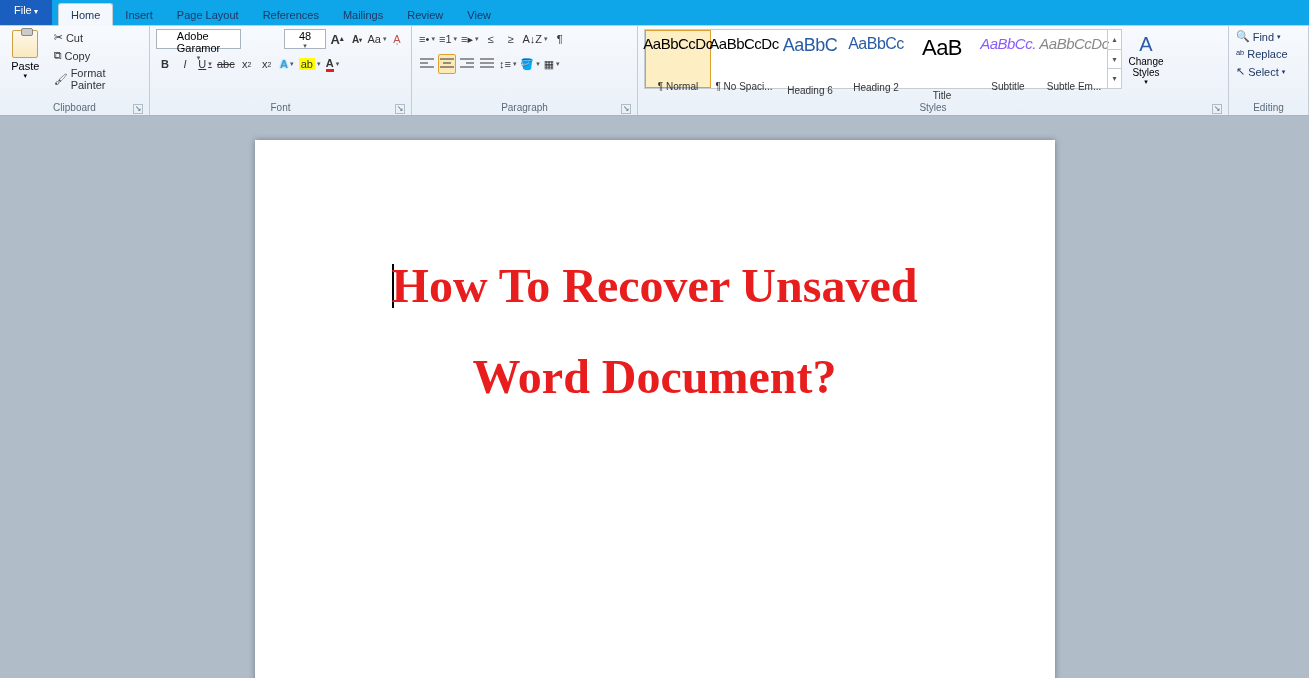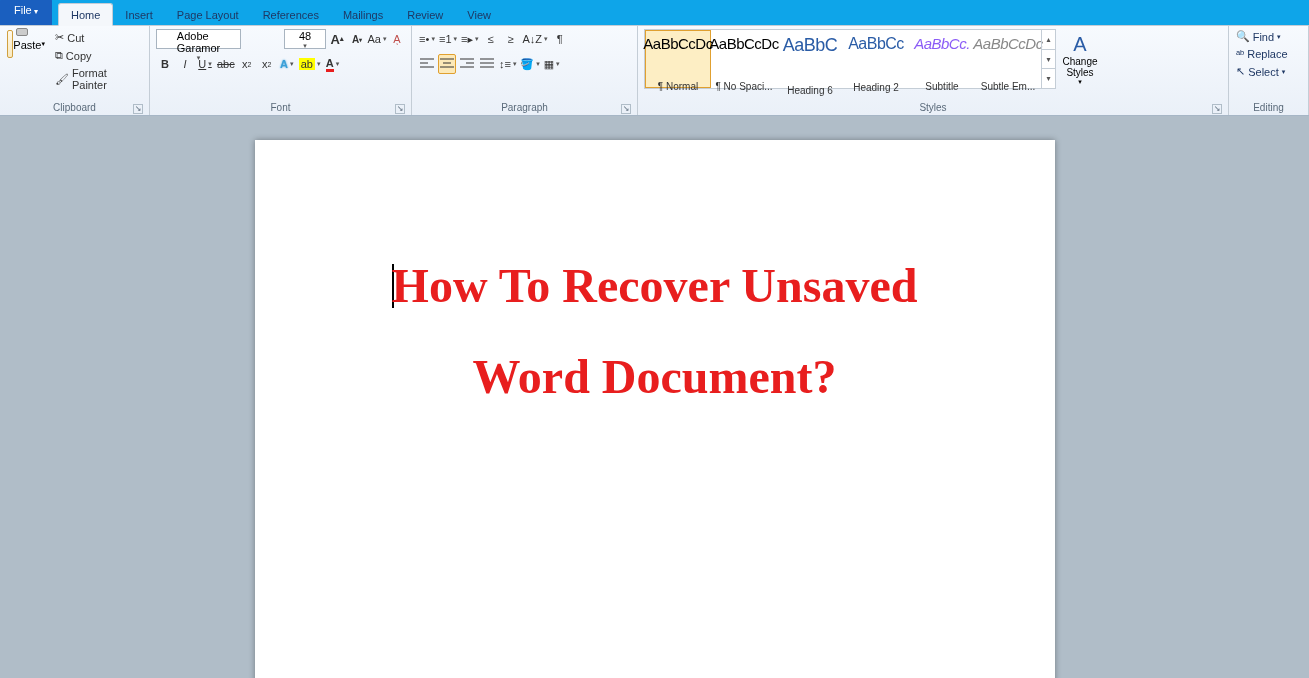--- a/index.html
+++ b/index.html
@@ -14,21 +14,21 @@
 .group-title { text-align:center; color:#5a6a7a; font-size:10px; padding-bottom:1px; position:relative;}
 .group-title .launcher { position:absolute; right:2px; bottom:0; font-size:8px; border:1px solid #b0bdc8; width:10px; height:10px; line-height:8px; cursor:pointer; color:#5a6a7a; }
 .row { display:flex; align-items:center; gap:2px; padding:1px 2px; }
 .col { display:flex; flex-direction:column; gap:1px; }
 .btn-sm { min-width:18px; height:20px; display:flex; align-items:center; justify-content:center; cursor:pointer; border:1px solid transparent; border-radius:2px; font-size:11px; color:#333; }
 .btn-sm.active { border-color:#e0a030; background:#fce9b8; }
 .dd::after { content:"▾"; font-size:7px; margin-left:2px; color:#555;}
 .fontbox, .sizebox { border:1px solid #a8b4c0; background:#fff; height:20px; font-size:11px; padding:0 20px; display:flex; align-items:center; justify-content:space-between; cursor:text;flex-direction:column;}
 .fontbox{width:85px;} .sizebox{width:32px;margin-left:41px;}
 .fontbox span.caret, .sizebox span.caret { font-size:7px; color:#555; cursor:pointer;}
-.paste-big { display:flex; flex-direction:row; align-items:center; justify-content:center; width:40px; cursor:pointer; border:1px solid transparent; border-radius:2px; }
+.paste-big { display:flex; flex-direction:column; align-items:center; justify-content:center; width:40px; cursor:pointer; border:1px solid transparent; border-radius:2px; }
 .clip-icn{width:26px;height:28px;border:1px solid #d0a040;background:linear-gradient(#fff8e8,#f8e9c0);border-radius:2px;position:relative;}
 .clip-icn::before{content:"";position:absolute;top:-3px;left:8px;width:10px;height:6px;border:1px solid #888;border-radius:2px;background:#ccc;}
 .clip-btn { display:flex; align-items:center; gap:3px; cursor:pointer; padding:1px 2px; font-size:11px; color:#333; border:1px solid transparent; border-radius:2px;}
 .style-gallery{display:flex;gap:0;border:1px solid #c4cdd6;background:#fff;height:60px;}
 .style-item{display:flex;flex-direction:column;align-items:center;justify-content:space-between;width:66px;padding:4px 2px 2px;cursor:pointer;border:1px solid transparent;}
 .style-item.sel{border-color:#e0a030;background:#fdeec4;}
 .style-prev{font-size:15px;letter-spacing:-0.5px;}
 .style-label{font-size:10px;color:#333;white-space:nowrap;margin-top:29px;}
 .scrollbtns{display:flex;flex-direction:column;width:14px;border-left:1px solid #c4cdd6;}
 .scrollbtns div{flex:1;display:flex;align-items:center;justify-content:center;font-size:8px;cursor:pointer;border-bottom:1px solid #c4cdd6;color:#555;}
@@ -192,20 +192,24 @@
           </div>
         <div class="style-item">
             <span class="style-prev" style="color:#2a5ca6;font-size:18px;">AaBbC</span>
             <span class="style-label">Heading 6</span>
           </div>
         <div class="style-item">
             <span class="style-prev" style="color:#2a5ca6;font-size:16px;">AaBbCc</span>
             <span class="style-label">Heading 2</span>
           </div>
         <div class="style-item">
+            <span class="style-prev" style="font-size:22px;">AaB</span>
+            <span class="style-label">Title</span>
+          </div>
+        <div class="style-item">
             <span class="style-prev" style="color:#8b5cf6;font-style:italic;">AaBbCc.</span>
             <span class="style-label">Subtitle</span>
           </div>
         <div class="style-item">
             <span class="style-prev" style="color:#888;font-style:italic;">AaBbCcDc</span>
             <span class="style-label">Subtle Em...</span>
           </div>
         <div class="scrollbtns">
           <div>▴</div>
           <div>▾</div>

